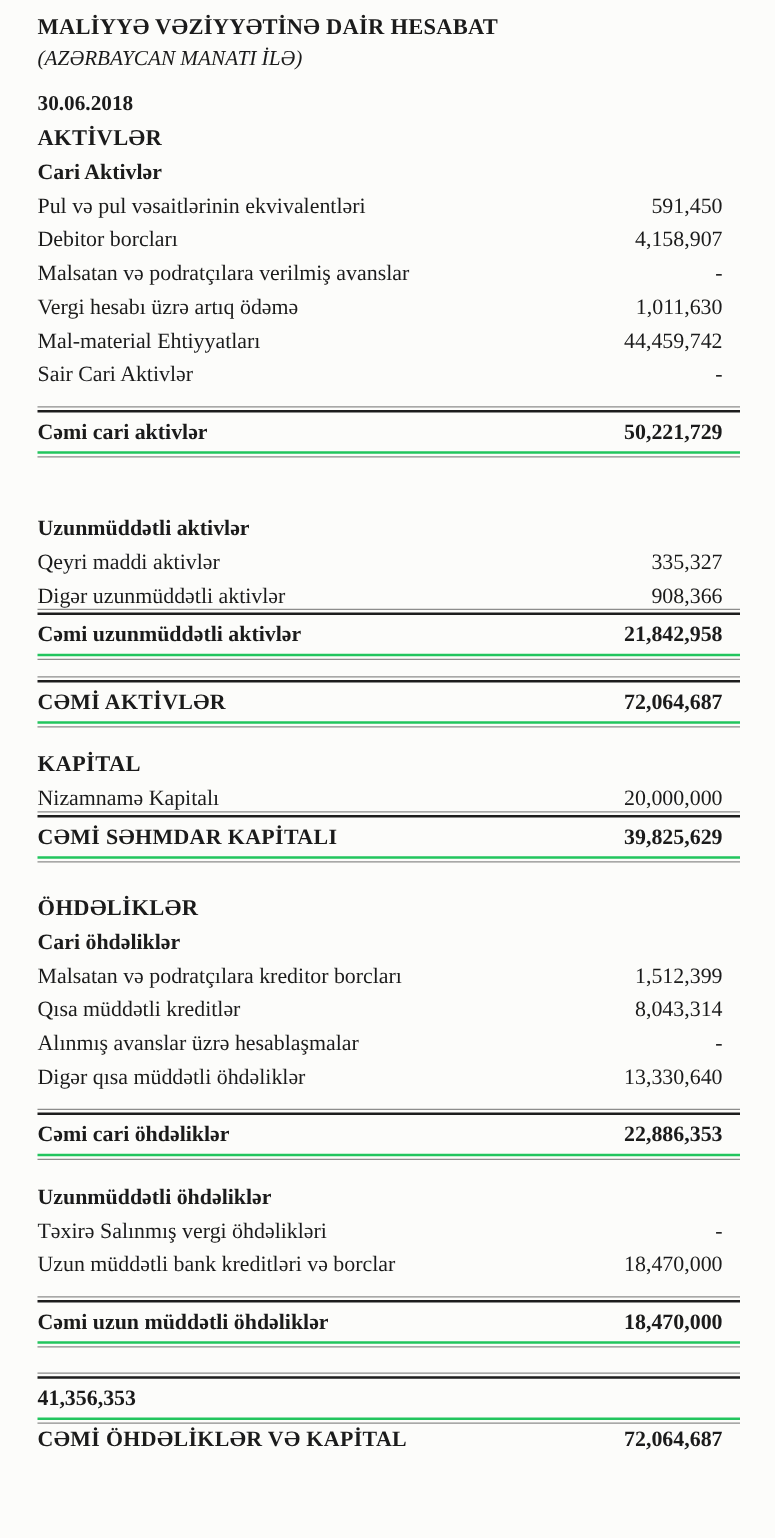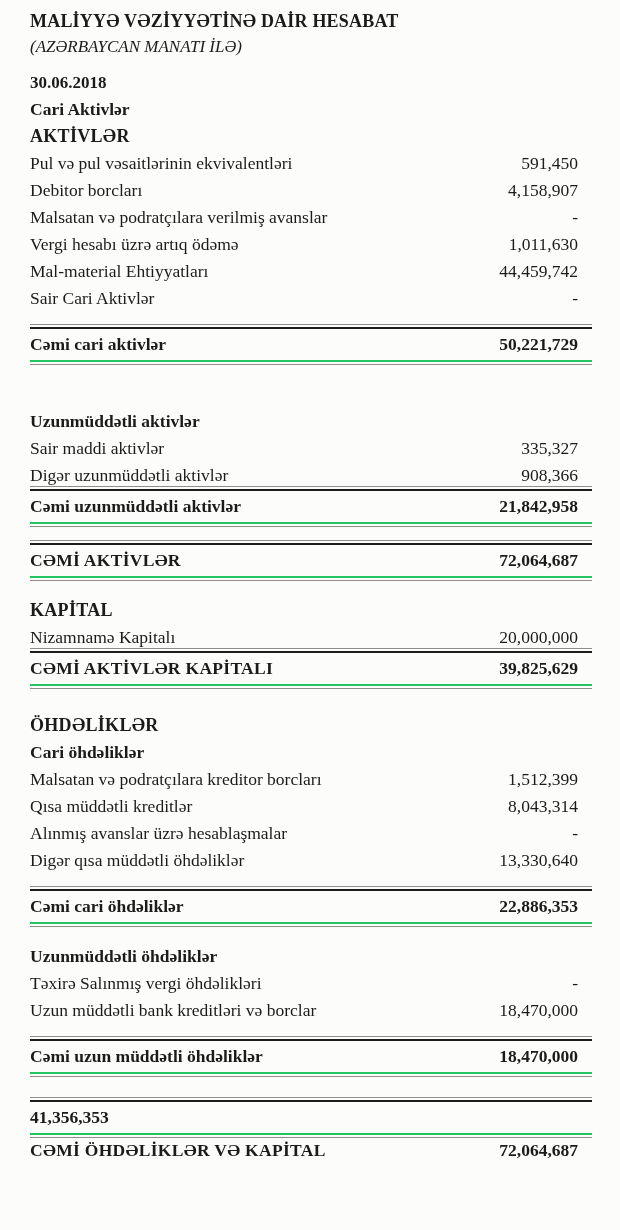--- a/index.html
+++ b/index.html
@@ -97,28 +97,28 @@
 </head>
 <body>
 
 <div class="page">
   <div class="doc-title">MALİYYƏ VƏZİYYƏTİNƏ DAİR HESABAT</div>
   <div class="doc-subtitle">(AZƏRBAYCAN MANATI İLƏ)</div>
   <div class="date-row">
     <span class="doc-date">30.06.2018</span>
   </div>
   <div id="rows">
-      <div class="row subheader">
-    <span class="label">Cari Aktivlər</span>
-    <span class="num"></span>
-  </div>
       <div class="row header">
     <span class="label">AKTİVLƏR</span>
     <span class="num"></span>
   </div>
+      <div class="row subheader">
+    <span class="label">Cari Aktivlər</span>
+    <span class="num"></span>
+  </div>
       <div class="row item">
     <span class="label">Pul və pul vəsaitlərinin ekvivalentləri</span>
     <span class="num">591,450</span>
   </div>
       <div class="row item">
     <span class="label">Debitor borcları</span>
     <span class="num">4,158,907</span>
   </div>
       <div class="row item">
     <span class="label">Malsatan və podratçılara verilmiş avanslar</span>
@@ -140,21 +140,21 @@
       <div class="row total rt rb">
     <span class="label">Cəmi cari aktivlər</span>
     <span class="num">50,221,729</span>
   </div>
       <div class="spacer xl"></div>
       <div class="row subheader">
     <span class="label">Uzunmüddətli aktivlər</span>
     <span class="num"></span>
   </div>
       <div class="row item">
-    <span class="label">Sair maddi aktivlər</span>
+    <span class="label">Qeyri maddi aktivlər</span>
     <span class="num">335,327</span>
   </div>
       <div class="row item">
     <span class="label">Digər uzunmüddətli aktivlər</span>
     <span class="num">908,366</span>
   </div>
       <div class="row total rt rb">
     <span class="label">Cəmi uzunmüddətli aktivlər</span>
     <span class="num">21,842,958</span>
   </div>
@@ -166,21 +166,21 @@
       <div class="spacer md"></div>
       <div class="row header">
     <span class="label">KAPİTAL</span>
     <span class="num"></span>
   </div>
       <div class="row item">
     <span class="label">Nizamnamə Kapitalı</span>
     <span class="num">20,000,000</span>
   </div>
       <div class="row grand-total rt rb">
-    <span class="label">CƏMİ AKTİVLƏR KAPİTALI</span>
+    <span class="label">CƏMİ SƏHMDAR KAPİTALI</span>
     <span class="num">39,825,629</span>
   </div>
       <div class="spacer lg"></div>
       <div class="row header">
     <span class="label">ÖHDƏLİKLƏR</span>
     <span class="num"></span>
   </div>
       <div class="row subheader">
     <span class="label">Cari öhdəliklər</span>
     <span class="num"></span>

